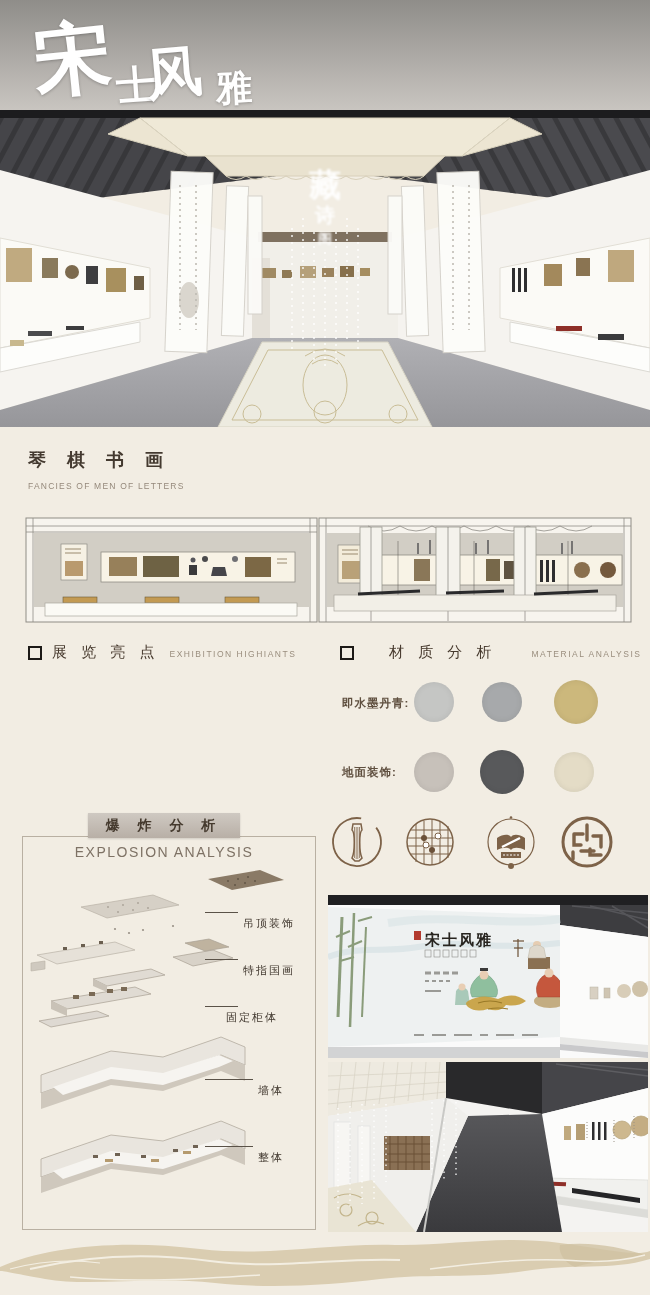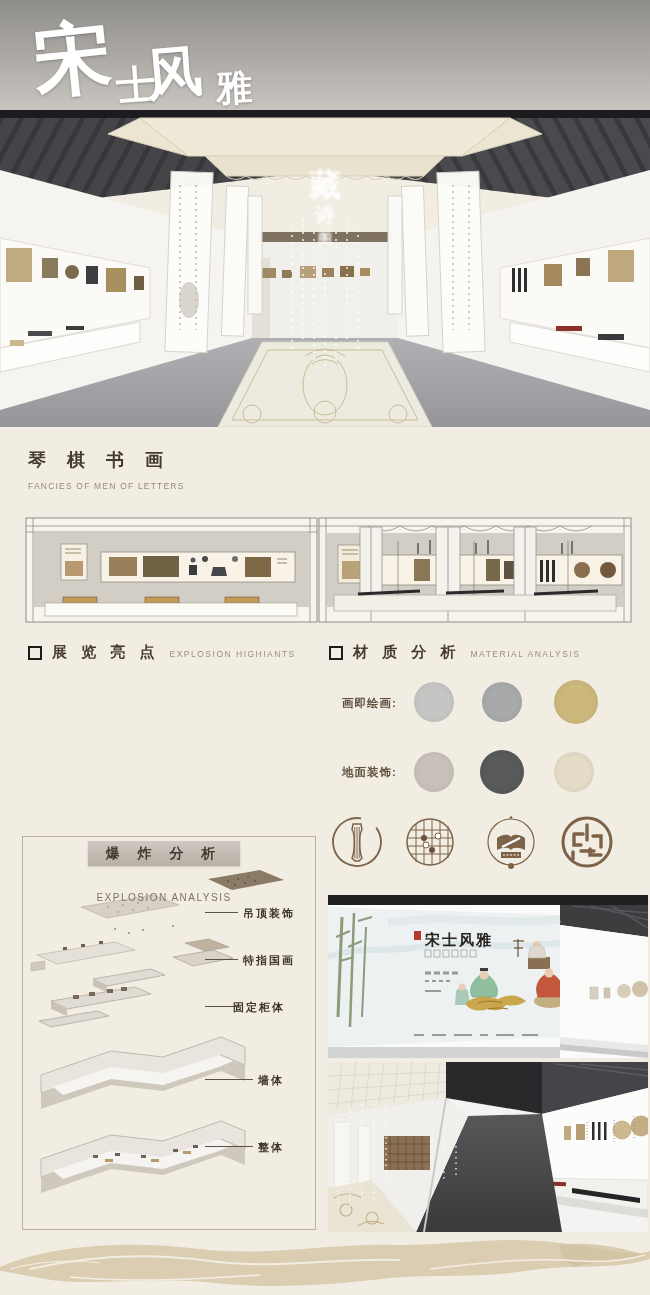--- a/index.html
+++ b/index.html
@@ -27,41 +27,41 @@
   .intro-head .en{margin-top:9px;font-size:8.5px;letter-spacing:1.2px;color:#95897b;}
   .intro-body{position:absolute;left:232px;top:450px;width:406px;font-size:9.5px;line-height:25px;
               color:#7e6c5b;text-align:justify;}
 
   
   .elev{position:absolute;top:517px;}
   .elev.left{left:25px;} .elev.right{left:318px;}
 
   
   .sec-head{position:absolute;top:643px;display:flex;align-items:baseline;}
-  .sec-head.l{left:28px;} .sec-head.r{left:329px;}
+  .sec-head.l{left:28px;} .sec-head.r{left:340px;gap:25px;}
   .sq{width:10px;height:10px;border:2.5px solid #1d1a17;margin-right:10px;align-self:center;}
-  .sec-cn{font-size:15px;font-weight:bold;letter-spacing:5px;color:#473a2e;}
+  .sec-cn{font-size:15px;font-weight:normal;letter-spacing:5px;color:#473a2e;}
   .sec-en{font-size:8.5px;letter-spacing:1.5px;color:#9a8e7e;margin-left:10px;}
 
   .hl-body{position:absolute;left:22px;top:684px;width:302px;font-size:9.5px;line-height:21px;
            color:#8b7361;text-align:justify;}
 
   
   .mat-label{position:absolute;left:342px;font-size:11.5px;font-weight:bold;color:#5f4f3f;letter-spacing:1px;}
   .sw{position:absolute;border-radius:50%;box-shadow:inset 0 0 6px rgba(0,0,0,.08);}
 
   
   .exp-box{position:absolute;left:22px;top:836px;width:292px;height:392px;border:1px solid #b9b0a2;}
   .exp-ribbon{position:absolute;left:88px;top:813px;width:152px;height:25px;
       background:linear-gradient(180deg,#cfc9c2,#b8afa6);display:flex;align-items:center;justify-content:center;
-      font-size:14px;font-weight:bold;letter-spacing:7px;color:#453a2e;box-shadow:0 1px 2px rgba(0,0,0,.15);z-index:3;margin-top:28px;}
-  .exp-en{position:absolute;left:72px;top:844px;width:184px;text-align:center;font-size:10px;
-          letter-spacing:1.5px;color:#7e7265;z-index:3;margin-top:48px;}
+      font-size:14px;font-weight:bold;letter-spacing:7px;color:#453a2e;box-shadow:0 1px 2px rgba(0,0,0,.15);z-index:3;}
+  .exp-en{position:absolute;left:72px;top:844px;width:184px;text-align:center;font-size:14px;
+          letter-spacing:1.5px;color:#7e7265;z-index:3;}
   .exp-line{position:absolute;height:1px;background:#5a5248;width:33px;left:205px;}
-  .exp-label{position:absolute;font-size:11px;font-weight:bold;letter-spacing:2px;color:#3f362d;white-space:nowrap;}
+  .exp-label{position:absolute;font-size:11px;font-weight:normal;letter-spacing:2px;color:#3f362d;white-space:nowrap;margin-top:10px;}
 
   
   .icon-c{position:absolute;top:814px;width:56px;height:56px;}
 
   
   .card{position:absolute;background:#fff;border-radius:9px;}
   .card.top{left:328px;top:895px;}
   .card.bot{left:328px;top:1062px;}
 
   
@@ -269,30 +269,30 @@
     <g stroke="#2a2a2c" stroke-width="3">
       <line x1="40" y1="77" x2="102" y2="74"></line>
         <line x1="128" y1="76" x2="186" y2="74"></line>
         <line x1="216" y1="77" x2="280" y2="74"></line>
     </g>
   </svg>
 
   <div class="sec-head l">
     <span class="sq"></span>
     <span class="sec-cn">展 览 亮 点</span>
-    <span class="sec-en">EXPLOSION HIGHIANTS</span>
+    <span class="sec-en">EXHIBITION HIGHIANTS</span>
   </div>
   <div class="sec-head r">
     <span class="sq"></span>
     <span class="sec-cn">材 质 分 析</span>
     <span class="sec-en">MATERIAL ANALYSIS</span>
   </div>
 
 
-  <div class="mat-label" style="top:696px">画即绘画:</div>
+  <div class="mat-label" style="top:696px">即水墨丹青:</div>
   <div class="sw" style="left: 414px; top: 682px; width: 40px; height: 40px; background: rgb(197, 198, 196);"></div>
   <div class="sw" style="left: 482px; top: 682px; width: 40px; height: 40px; background: rgb(167, 169, 171);"></div>
   <div class="sw" style="left: 554px; top: 680px; width: 44px; height: 44px; background: rgb(204, 184, 124);"></div>
 
   <div class="mat-label" style="top:765px">地面装饰:</div>
   <div class="sw" style="left: 414px; top: 752px; width: 40px; height: 40px; background: rgb(199, 193, 186);"></div>
   <div class="sw" style="left: 480px; top: 750px; width: 44px; height: 44px; background: rgb(88, 89, 91);"></div>
   <div class="sw" style="left: 554px; top: 752px; width: 40px; height: 40px; background: rgb(228, 220, 198);"></div>
 
   <div class="exp-ribbon">爆 炸 分 析</div>
@@ -366,21 +366,21 @@
           <rect x="160" y="314" width="8" height="3"></rect>
         </g>
     </svg>
   </div>
 
   <div class="exp-line" style="top:912px"></div>
   <div class="exp-label" style="left:243px;top:906px">吊顶装饰</div>
   <div class="exp-line" style="top:959px"></div>
   <div class="exp-label" style="left:243px;top:953px">特指国画</div>
   <div class="exp-line" style="top:1006px"></div>
-  <div class="exp-label" style="left:233px;top:1000px">固定柜体</div>
+  <div class="exp-label" style="left:226px;top:1000px">固定柜体</div>
   <div class="exp-line" style="top:1079px;width:48px"></div>
   <div class="exp-label" style="left:258px;top:1073px">墙体</div>
   <div class="exp-line" style="top:1146px;width:48px"></div>
   <div class="exp-label" style="left:258px;top:1140px">整体</div>
 
   <svg class="icon-c" style="left:329px" viewBox="0 0 56 56">
     <g stroke="#7d6248" fill="none">
       <circle cx="28" cy="28" r="24" stroke-width="1.8" stroke-dasharray="104 18" transform="rotate(30 28 28)"></circle>
       <path d="M24,10 L32,10 L33,16 C30,18 30,38 33,44 L30,47 L26,47 L23,44 C26,38 26,18 23,16 Z" stroke-width="1.5"></path>
       <line x1="25.5" y1="13" x2="25.5" y2="44" stroke-width="0.7"></line>

